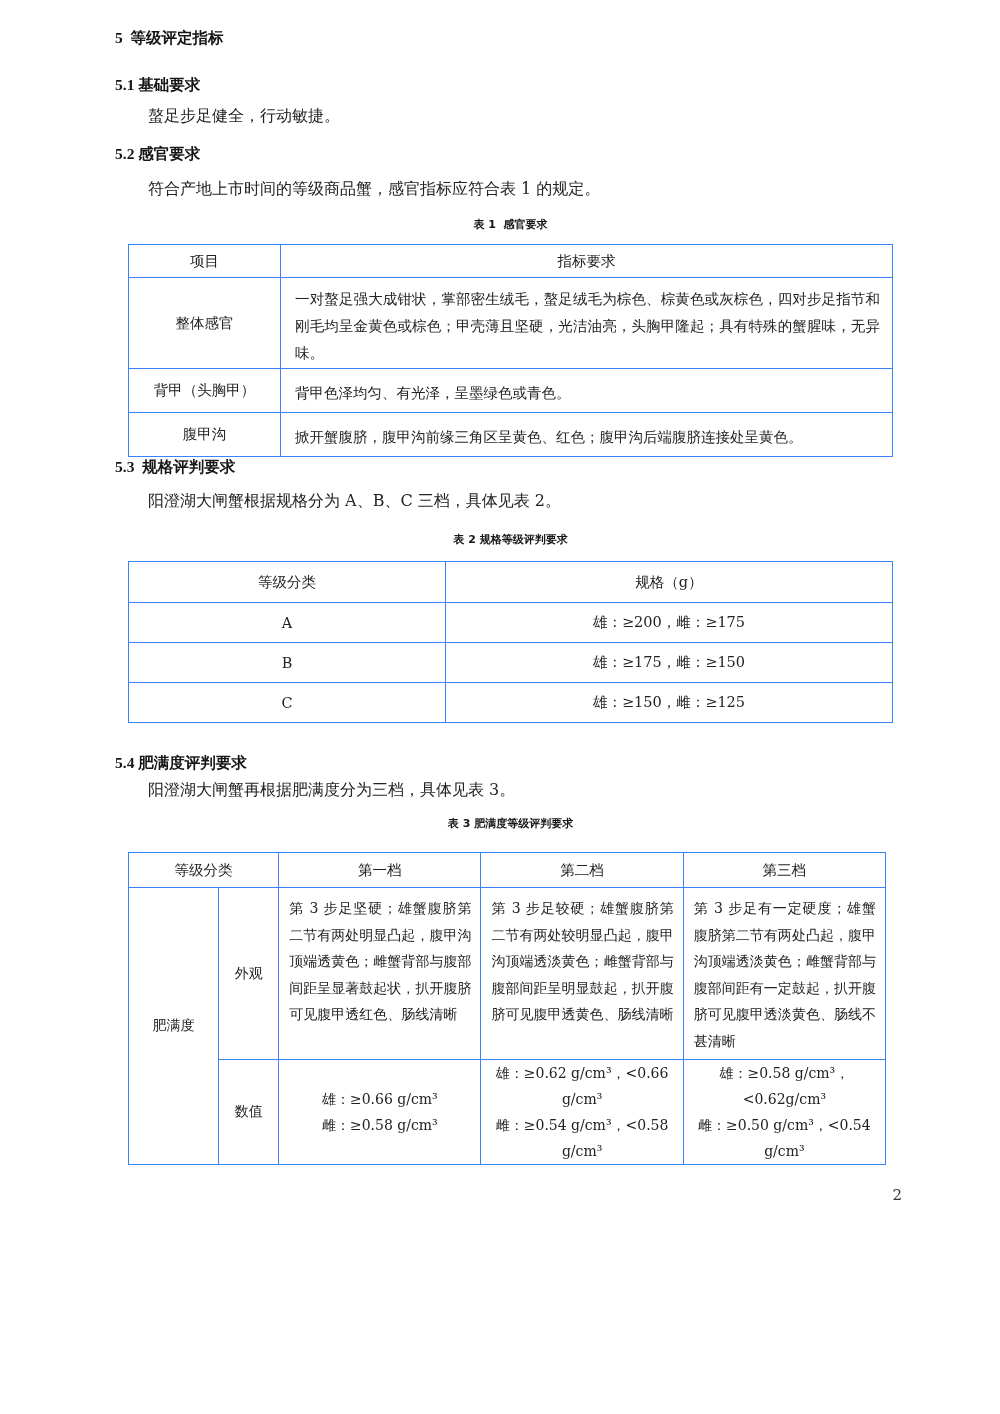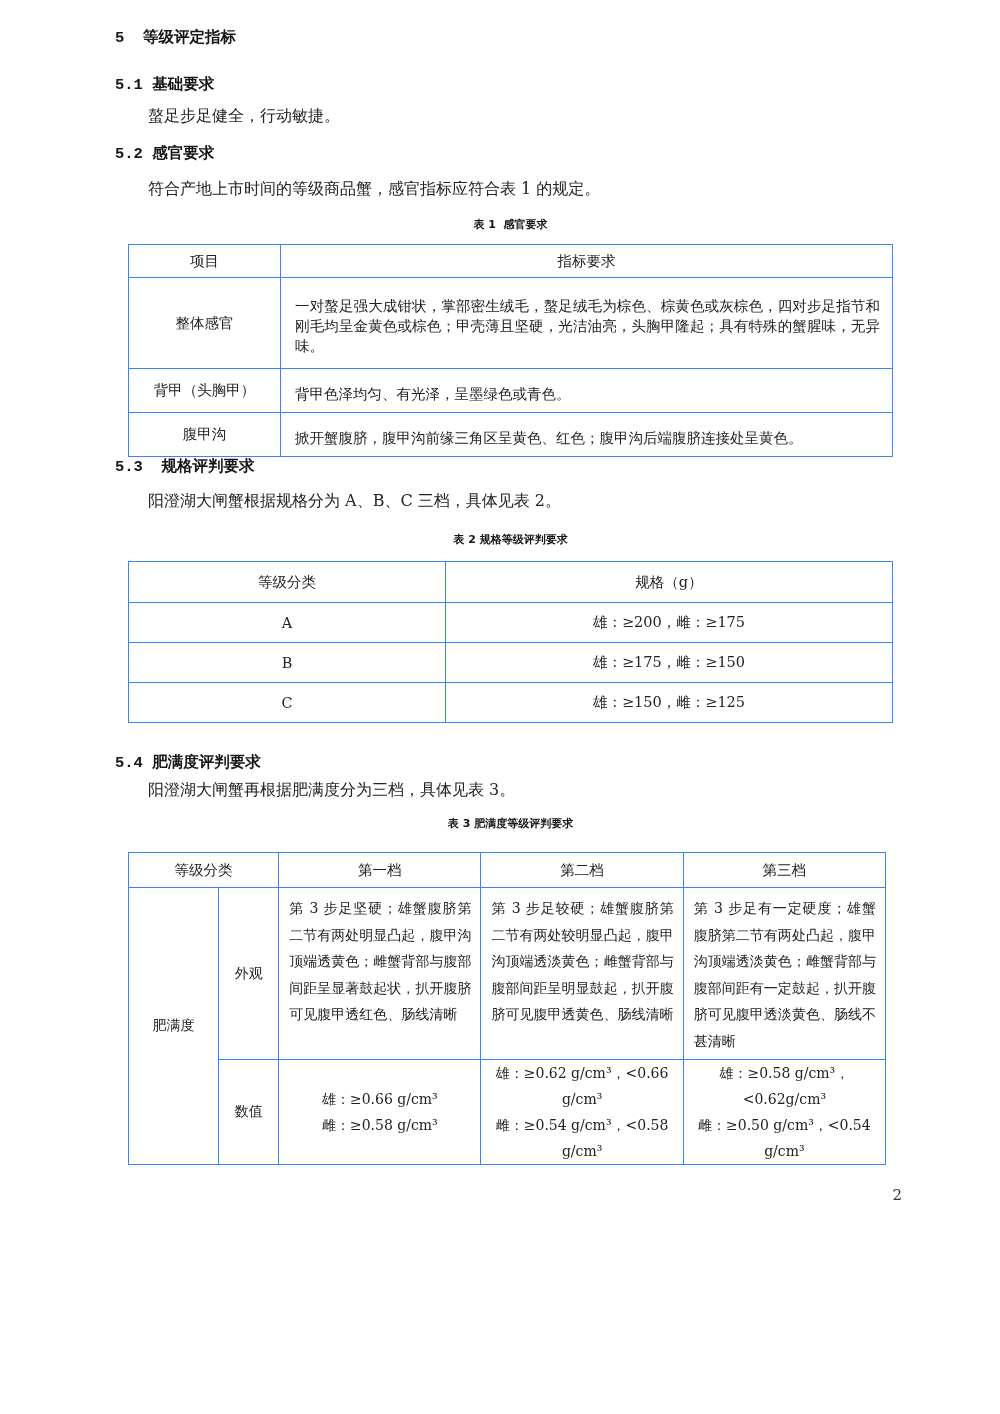--- a/index.html
+++ b/index.html
@@ -22,21 +22,21 @@
   .doc-header {
     margin-top: 118px;
     padding-right: 98px;
     text-align: right;
     font-size: 16px;
     line-height: 21px;
     letter-spacing: 0.5px;
     color: #222;
   }
   .heading {
-    font-family: Liberation Mono, monospace;
+    font-family: Liberation Serif, serif;
     font-weight: bold;
     font-size: 15.5px;
     line-height: 20px;
     margin-left: 115px;
     white-space: pre-wrap;
     color: #161616;
   }
   .h-5   { margin-top: 28px; }
   .h-51  { margin-top: 27px; }
   .h-52  { margin-top: 17px; }
@@ -88,21 +88,21 @@
   .tbl-1 col.c-item { width: 152px; }
   .tbl-2 col.c-grade { width: 317px; }
   .tbl-3 col.c-g1 { width: 90px; }
   .tbl-3 col.c-g2 { width: 60px; }
   .tbl-3 col.c-t  { width: 202px; }
   .cell-center { text-align: center; vertical-align: middle; }
   .tbl-1 th { height: 30px; }
   .tbl-1 td.req {
     text-align: justify;
     padding: 6px 12px 0 14px;
-    line-height: 20px;
+    line-height: 27px;
     vertical-align: middle;
     margin-top: 7px;
   }
   .tbl-1 tr.r-short td { height: 37px; }
   .tbl-1 tr.r-tall td.req { height: 84px; }
   .tbl-2 th { height: 38px; }
   .tbl-2 td { height: 37px; }
   .tbl-3 th { height: 32px; }
   .tbl-3 td.appearance {
     text-align: justify;

